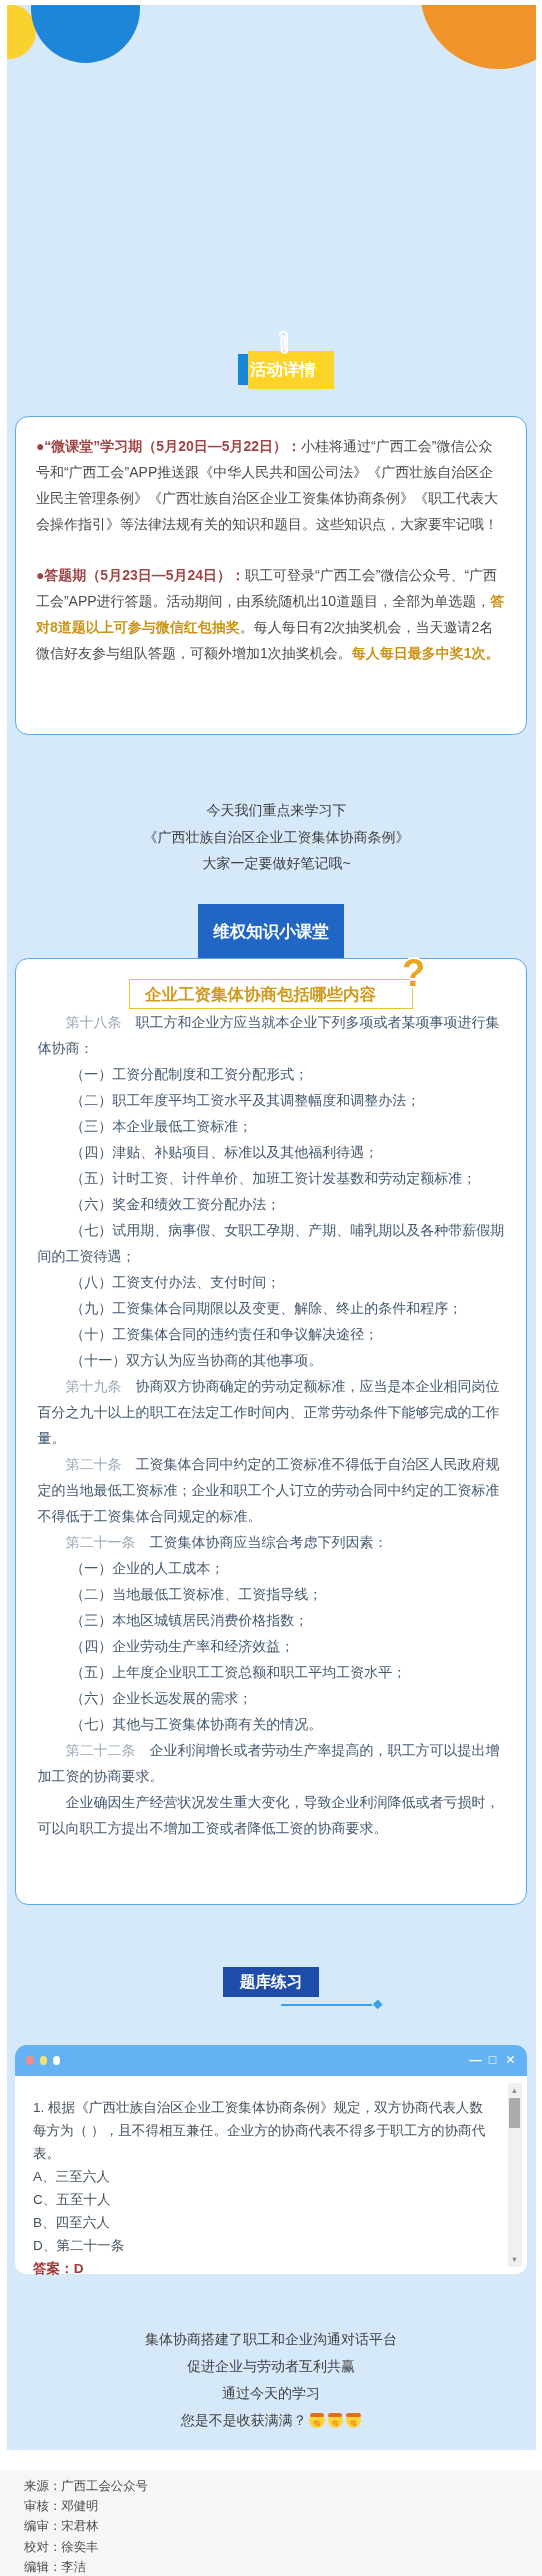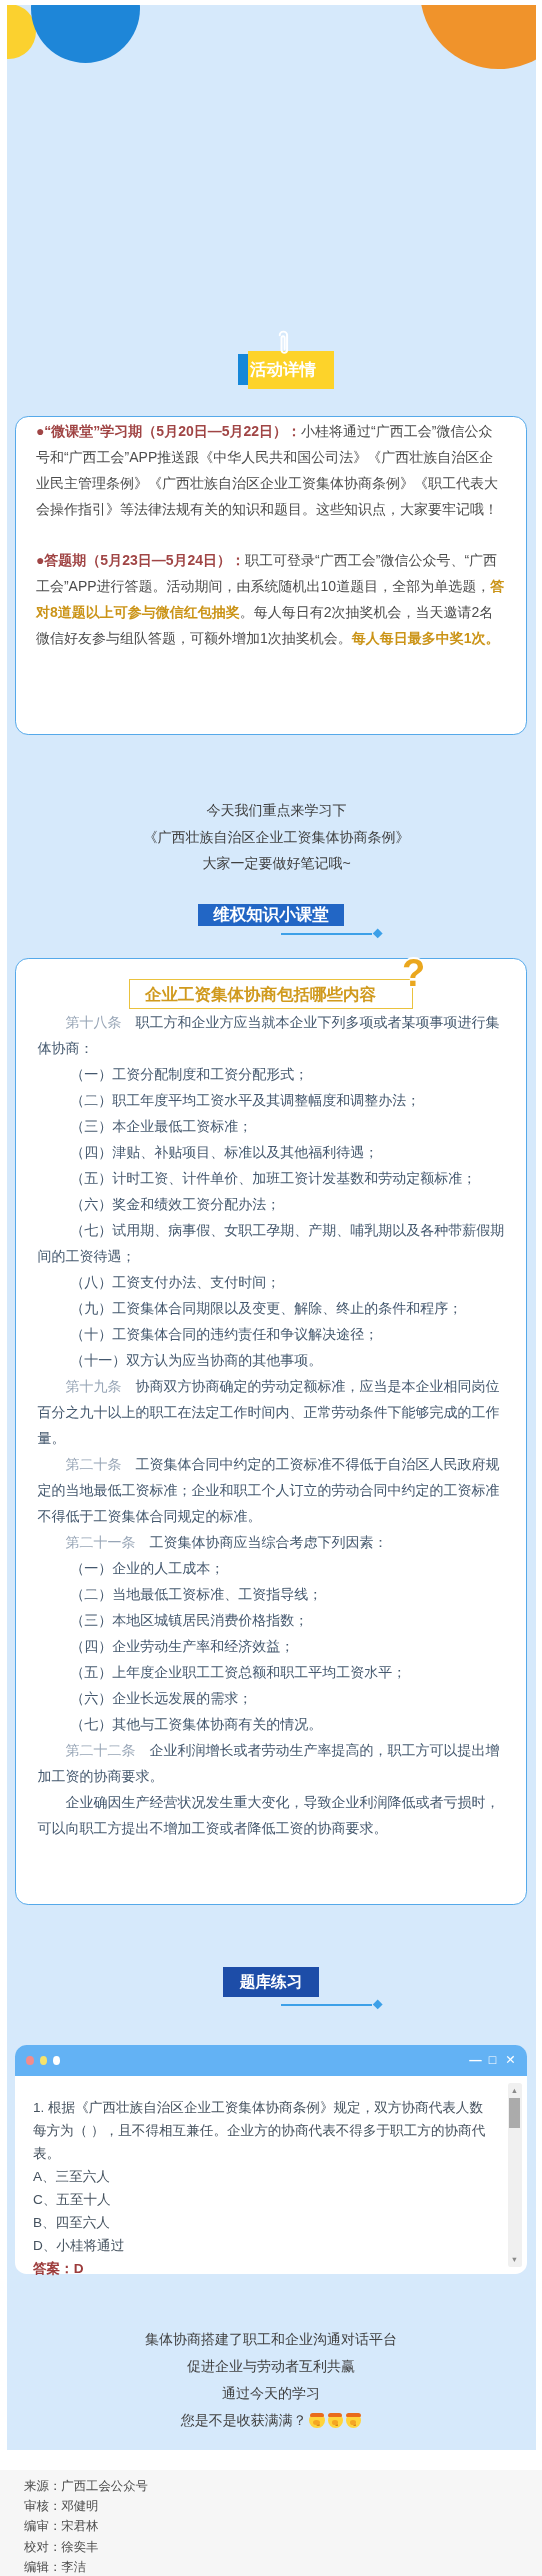--- a/index.html
+++ b/index.html
@@ -25,34 +25,34 @@
   .btn-activity-wrap{position:absolute;top:349px;left:0;right:0;display:flex;justify-content:center;padding-left:24px;}
   .btn-activity{position:relative;background:#1687d9;color:#fff;font-size:16.5px;font-weight:bold;
     width:91px;height:31px;display:flex;align-items:center;justify-content:center;cursor:pointer;}
   .btn-activity::before{content:"";position:absolute;left:10px;top:-3.3px;right:-5.8px;bottom:-4.1px;background:#fdd32a;z-index:0;}
   .btn-activity .lbl{position:relative;z-index:2;}
   .btn-activity svg{position:absolute;z-index:3;top:-27px;left:50%;transform:translateX(-50%);}
 
   
   .card{position:absolute;left:8.3px;right:8.3px;box-sizing:border-box;background:#fff;
     border:1.7px solid #55a9ea;border-radius:13.2px;}
-  .card1{top:411px;height:319px;padding:1px 20px;font-size:14px;line-height:26px;color:#4c4c4c;}
+  .card1{top:411px;height:319px;padding:16px 20px;font-size:14px;line-height:26px;color:#4c4c4c;}
   .red-bold{color:#a04545;font-weight:bold;}
   .gold-bold2{color:#cb9418;font-weight:bold;}
   .cpara.p2{margin-top:25px;}
 
   
   .center2{position:absolute;top:792px;left:0;right:0;text-align:center;font-size:14px;color:#3f3f3f;}
   .c2-line{line-height:26.5px;padding-left:11px;}
 
   
   .btn-col{position:absolute;left:0;right:0;display:flex;flex-direction:column;align-items:center;}
   .btn-col.pos1{top:899px;}
   .btn-col.pos2{top:1962px;}
-  .btn-class{background:#2266c5;color:#fff;font-weight:bold;font-size:16.5px;padding:0 15px;line-height:21.5px;cursor:pointer;}
+  .btn-class{background:#2266c5;color:#fff;font-weight:bold;font-size:16.5px;padding:17px 15px;line-height:21.5px;cursor:pointer;}
   .btn-quiz{background:#1d4da8;color:#fff;font-weight:bold;font-size:15.7px;padding:4.1px 16.5px;line-height:21.5px;cursor:pointer;}
   .line-decor{height:1.7px;background:#3da0e8;width:91px;margin-top:7.4px;position:relative;transform:translateX(55px);}
   .line-decor::after{content:"";position:absolute;right:-10px;top:-2.9px;width:7.4px;height:7.4px;background:#3da0e8;transform:rotate(45deg);}
 
   
   .card2{top:953px;height:947px;padding:20px 21.5px 13.2px;}
   .c2-title-row{display:flex;justify-content:center;}
   .c2-title{position:relative;border:1.7px solid #eac23e;padding:2.5px 36px 2.5px 15px;font-size:16.5px;font-weight:bold;color:#d09a1e;line-height:23px;}
   .qmark{position:absolute;right:-13.2px;top:-18px;font-size:38px;font-weight:bold;color:#eaa71e;
     text-shadow:-1.7px 0 0 #fff,1.7px 0 0 #fff,0 -1.7px 0 #fff,0 1.7px 0 #fff,-0.8px -0.8px 0 #fff,0.8px 0.8px 0 #fff;}
@@ -202,21 +202,21 @@
           <span class="ctrl">✕</span>
         </div>
       </div>
       <div class="win-body">
         <p class="quiz-q">1. 根据《广西壮族自治区企业工资集体协商条例》规定，双方协商代表人数每方为（ ），且不得相互兼任。企业方的协商代表不得多于职工方的协商代表。</p>
         <div>
 
         <p class="quiz-option">A、三至六人</p>
             <p class="quiz-option">C、五至十人</p>
             <p class="quiz-option">B、四至六人</p>
-            <p class="quiz-option">D、小桂将通过</p>
+            <p class="quiz-option">D、第二十一条</p>
           </div>
         <p class="quiz-answer">答案：D</p>
         <div class="scrollbar">
           <span class="sarrow up">▲</span>
           <div class="thumb"></div>
           <span class="sarrow down">▼</span>
         </div>
       </div>
     </div>
 

